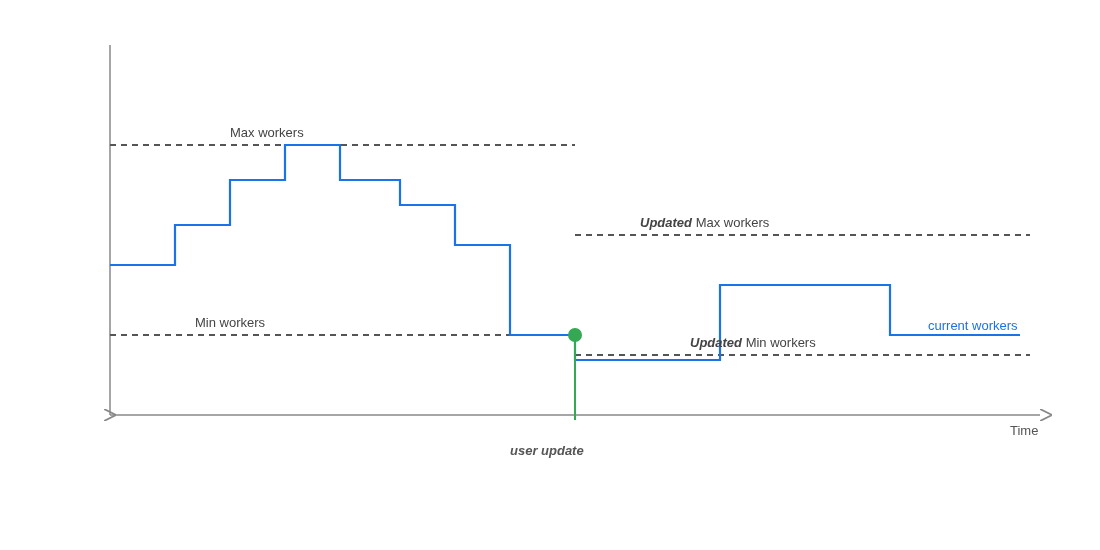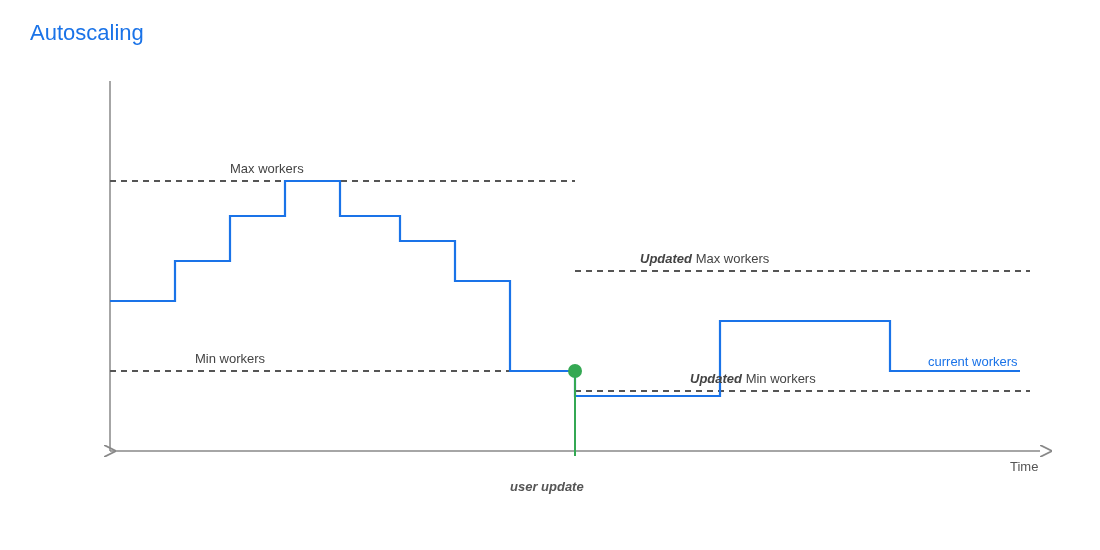--- a/index.html
+++ b/index.html
@@ -30,21 +30,20 @@
     }
     svg {
       width: 100%;
       height: 100%;
     }
   </style>
 </head>
 <body>
 
 <div class="container">
-  <div class="title">Autoscaling</div>
   <div class="chart-area">
     <svg viewBox="0 0 1050 450" xmlns="http://www.w3.org/2000/svg">
 
       <text x="-180" y="30" transform="rotate(-90, 30, 200)" font-size="13" fill="#555" text-anchor="middle">Number of workers</text>
 
       <line x1="90" y1="20" x2="90" y2="390" stroke="#888" stroke-width="1.5" marker-end="url(#arrowY)"></line>
 
       <line x1="90" y1="390" x2="1020" y2="390" stroke="#888" stroke-width="1.5" marker-end="url(#arrowX)"></line>
 
       <defs>

